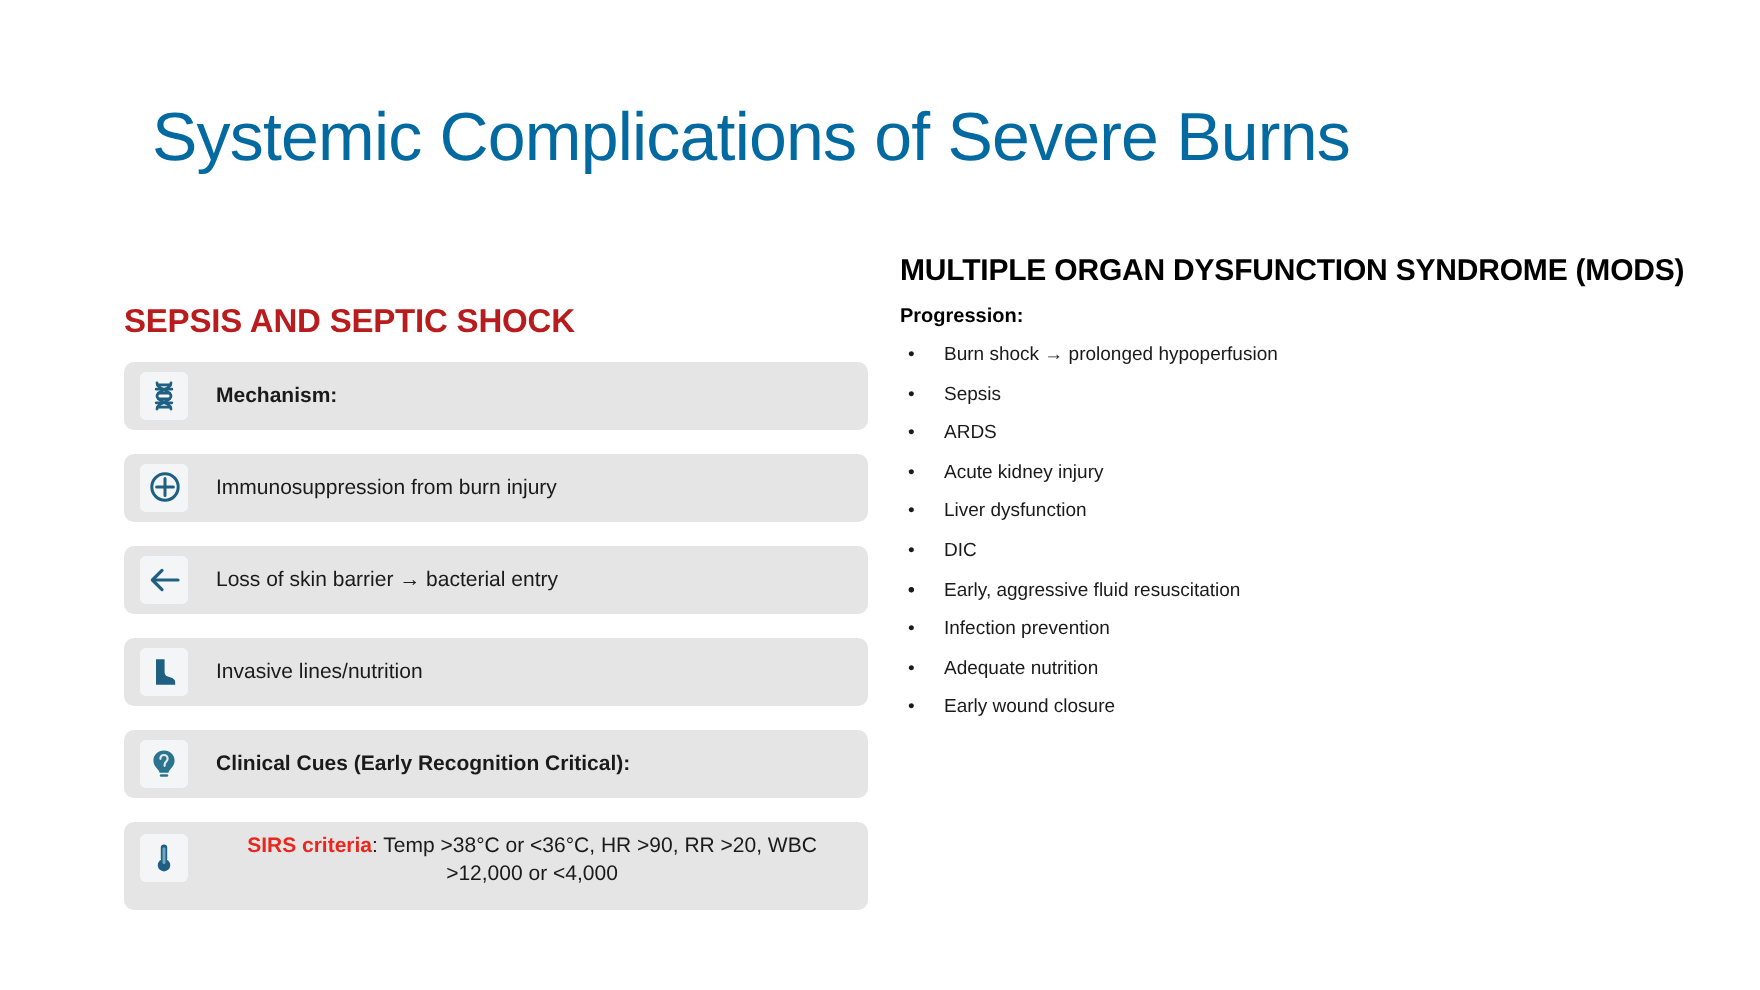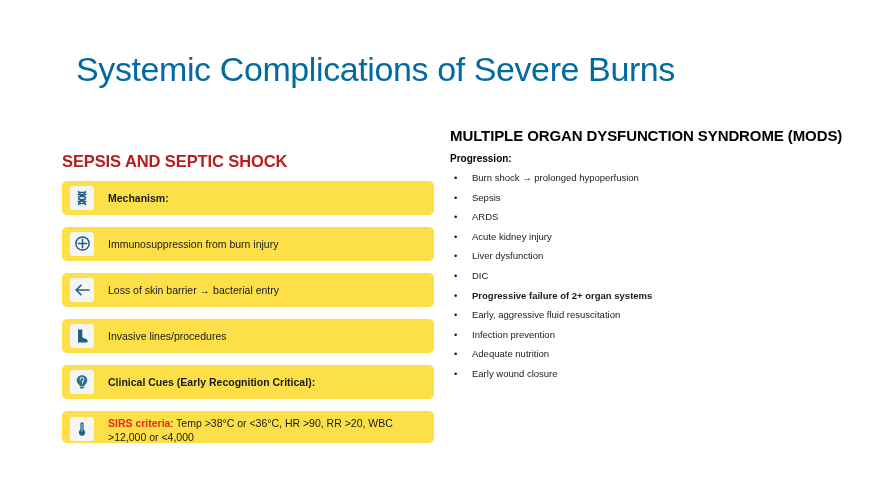--- a/index.html
+++ b/index.html
@@ -39,33 +39,34 @@
   .col-heading-left {
     font-size: 16.5px;
     font-weight: bold;
     letter-spacing: -0.1px;
     color: #b91c1c;
     margin: 0 0 10px 0;
     line-height: 1.15;
   }
   .band {
     position: relative;
-    background: #fde047;
+    background: #e5e5e5;
     border-radius: 5px;
     height: 34px;
     margin-bottom: 12px;
     display: flex;
     align-items: center;
     padding-left: 8px;
     box-sizing: border-box;
   }
   .band.tall {
-    height: 32px;
+    height: 44px;
     align-items: flex-start;
     padding-top: 5px;
+    text-align: center;
   }
   .icon-box {
     width: 24px;
     height: 24px;
     background: #f4f5f7;
     border-radius: 3px;
     flex: 0 0 24px;
     display: flex;
     align-items: center;
     justify-content: center;
@@ -181,21 +182,21 @@
     </span>
     <span class="band-text">Loss of skin barrier → bacterial entry</span>
   </div>
 
   <div class="band">
     <span class="icon-box">
       <svg width="16" height="16" viewBox="0 0 16 16">
         <path d="M4 1.6 H8.3 V8.2 C8.3 9.6, 9.4 10.2, 11 10.6 C12.8 11.1, 13.6 11.8, 13.6 13.2 V14.4 H4 Z" fill="#1f5f82"></path>
       </svg>
     </span>
-    <span class="band-text">Invasive lines/procedures</span>
+    <span class="band-text">Invasive lines/nutrition</span>
   </div>
 
   <div class="band">
     <span class="icon-box">
       <svg width="16" height="16" viewBox="0 0 16 16">
         <g fill="#2a7490">
           <path d="M8 1.3 C4.9 1.3, 2.7 3.5, 2.7 6.3 C2.7 8.2, 3.8 9.5, 4.8 10.6 C5.4 11.3, 5.7 11.8, 5.8 12.4 H10.2 C10.3 11.8, 10.6 11.3, 11.2 10.6 C12.2 9.5, 13.3 8.2, 13.3 6.3 C13.3 3.5, 11.1 1.3, 8 1.3 Z"></path>
           <rect x="5.9" y="13.1" width="4.2" height="1.3" rx="0.6"></rect>
         </g>
         <path d="M6.2 5.4 C6.2 4.2, 7.0 3.5, 8.0 3.5 C9.0 3.5, 9.8 4.3, 9.8 5.4 C9.8 6.4, 9.0 6.8, 8.6 7.4 C8.3 7.9, 8.3 8.4, 8.3 8.9" stroke="#dfe9ee" stroke-width="1.1" fill="none" stroke-linecap="round"></path>
@@ -245,21 +246,20 @@
     <li>
       <span class="dot">•</span>
       <span>Liver dysfunction</span>
     </li>
     <li>
       <span class="dot">•</span>
       <span>DIC</span>
     </li>
     <li class="bold">
       <span class="dot">•</span>
-      <span>Progressive failure of 2+ organ systems</span>
     </li>
   </ul>
 
 
   <ul class="bullet-list">
     <li>
       <span class="dot">•</span>
       <span>Early, aggressive fluid resuscitation</span>
     </li>
     <li>

